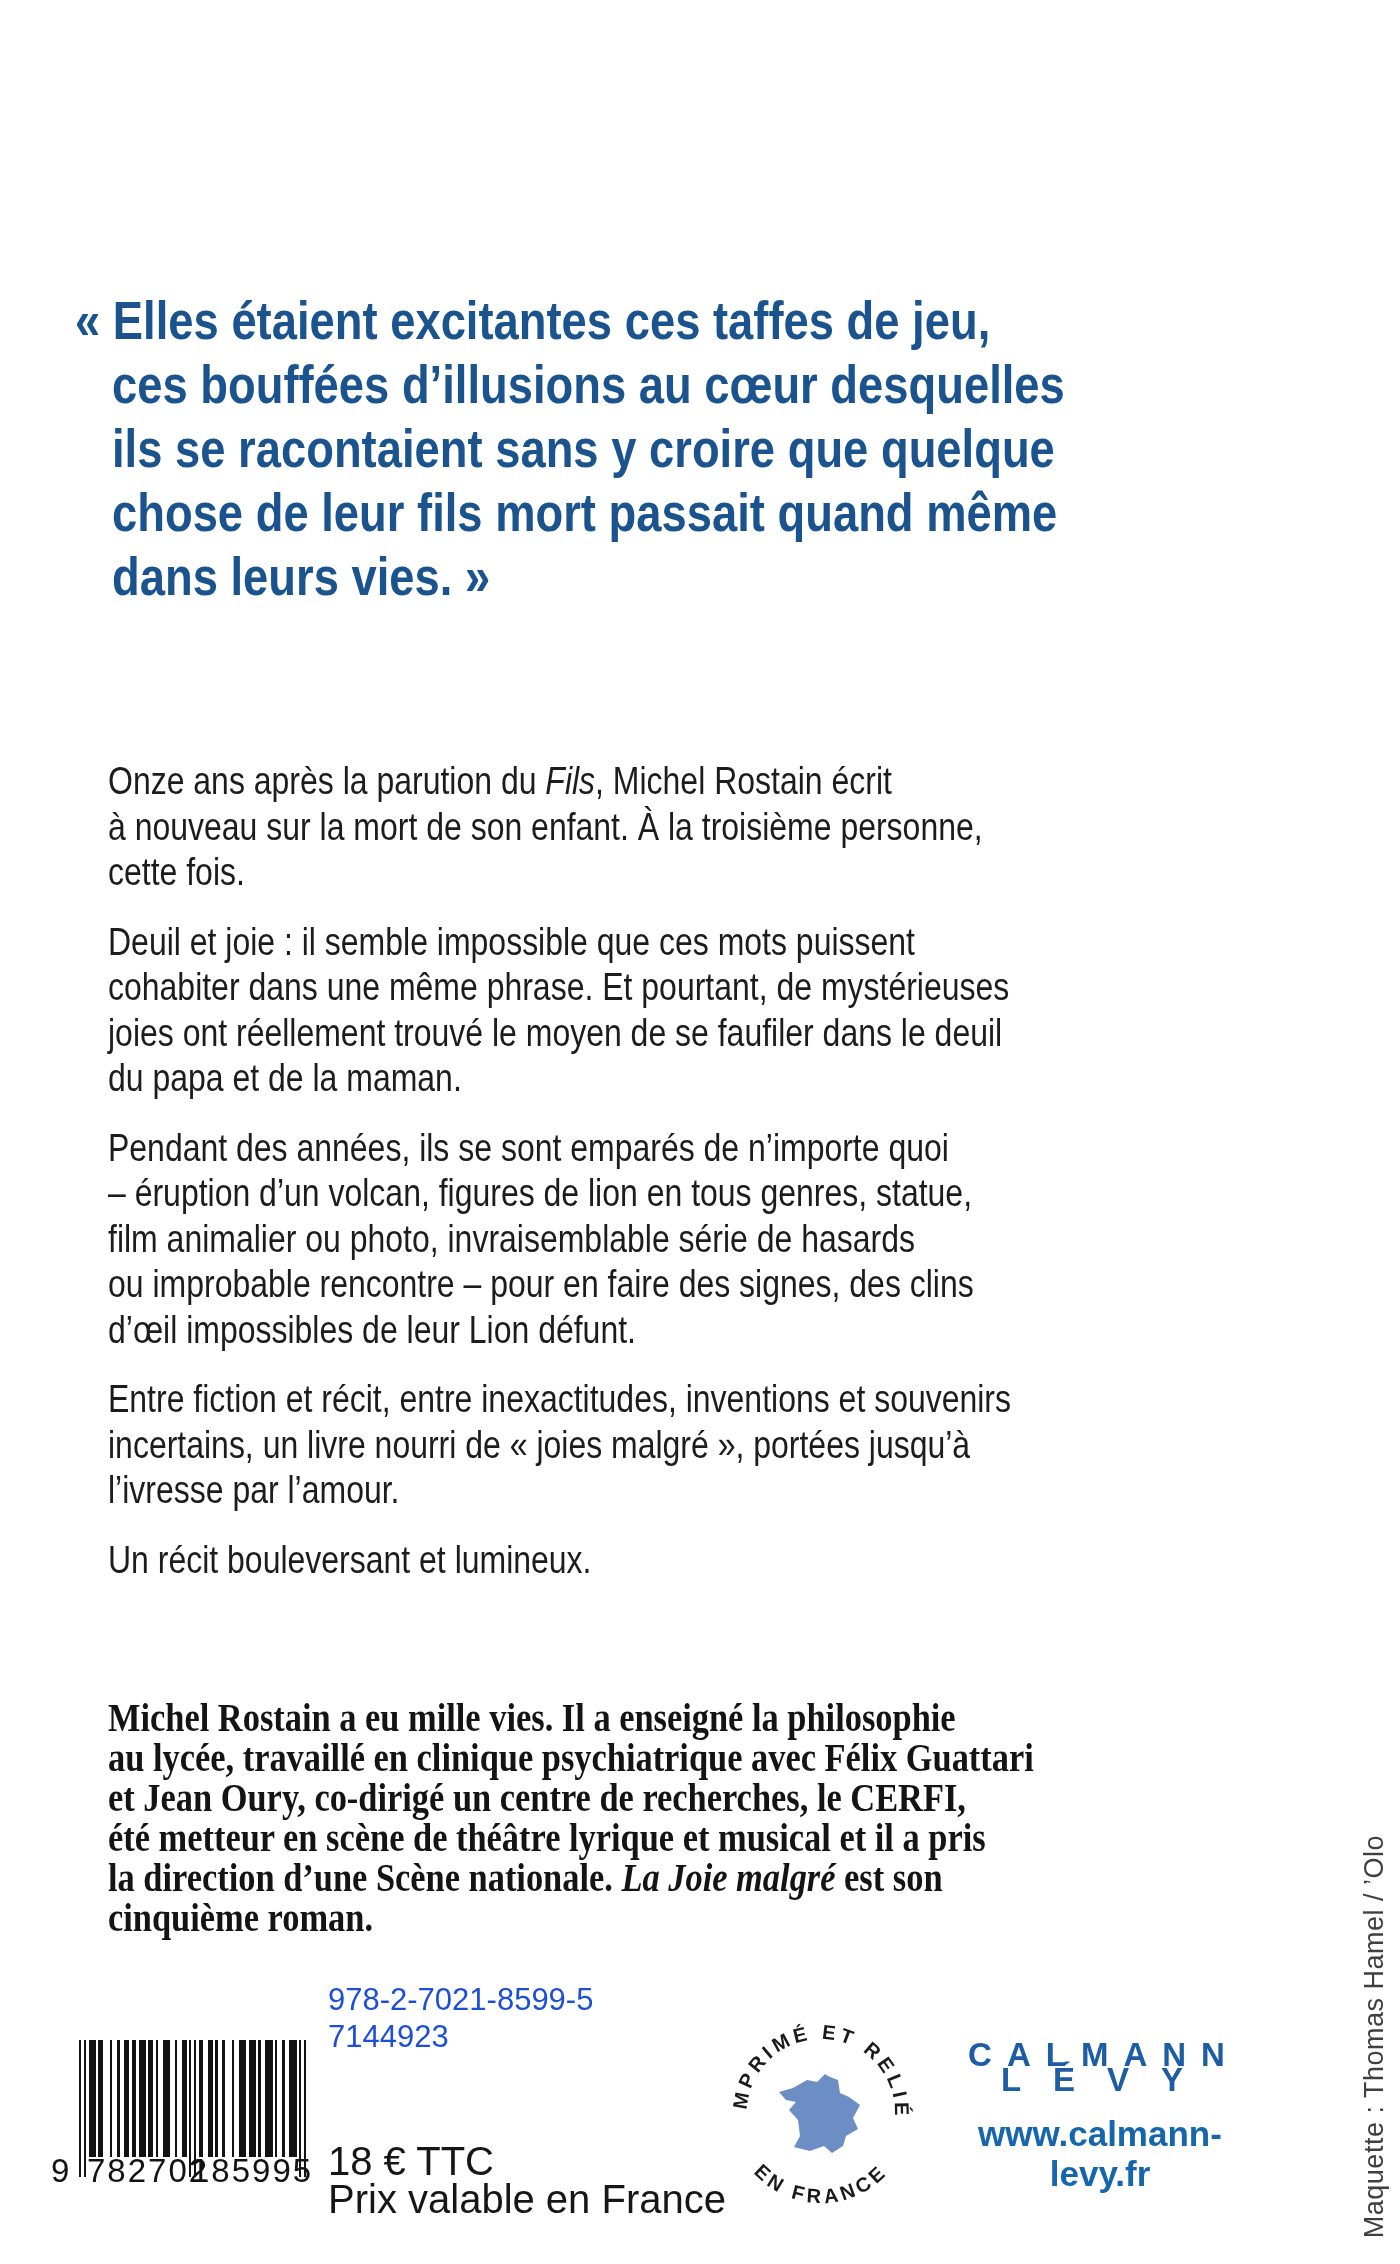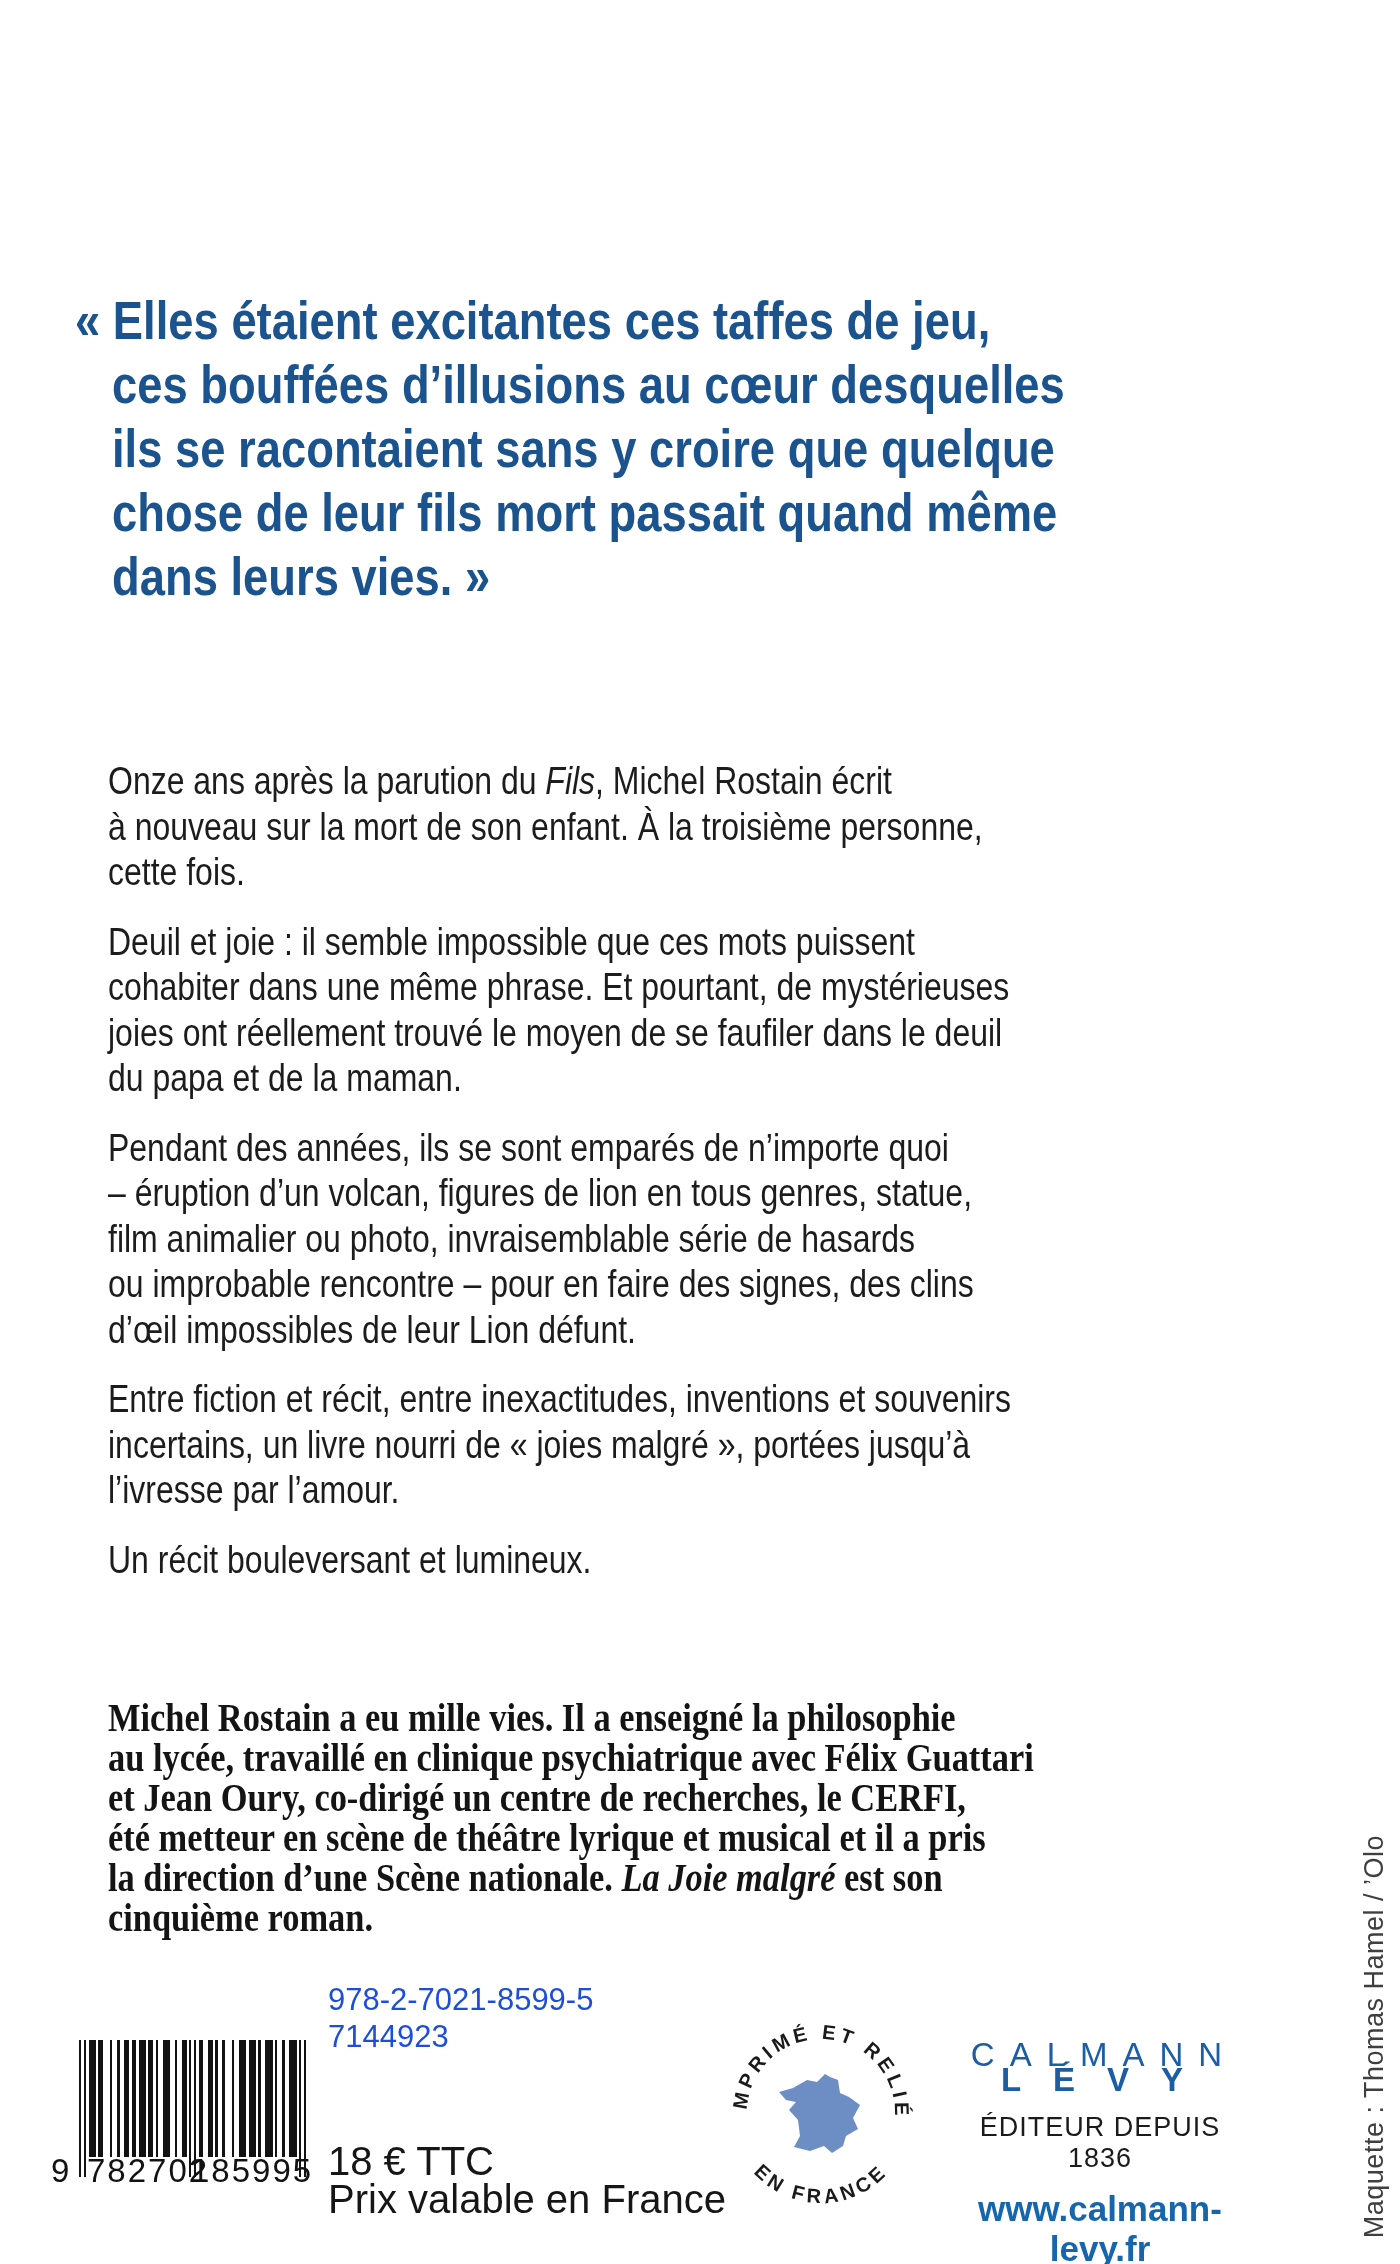--- a/index.html
+++ b/index.html
@@ -47,21 +47,21 @@
   #priceblock{position:absolute;left:328px;top:2142px;color:#161616;
               font-size:40px;line-height:38px;}
 
   
   #stamp{position:absolute;left:716px;top:2006px;width:210px;height:210px;}
   #stamp text{font-family:"Liberation Sans",sans-serif;font-weight:bold;
               font-size:20px;fill:#1a1a1a;}
 
   
   #publisher{position:absolute;left:950px;top:2036px;width:300px;text-align:center;}
-  #pub-l1{color:var(--brand_blue);font-weight:400;font-size:33px;
+  #pub-l1{color:var(--brand_blue);font-weight:700;font-size:33px;
           letter-spacing:15px;margin-left:8px;}
   #pub-l2{color:var(--brand_blue);font-weight:700;font-size:33px;
           letter-spacing:32px;margin-top:-13px;margin-left:16px;}
   #pub-tag{color:#1b1b1b;font-size:27px;letter-spacing:1px;margin-top:13px;}
   #pub-web{color:var(--link_blue);font-size:35px;font-weight:700;margin-top:15px;}
 </style>
 </head>
 <body>
 
 <div id="cover">
@@ -237,17 +237,16 @@
       <textPath href="#arcTop" startOffset="50%">IMPRIMÉ ET RELIÉ</textPath>
     </text>
     <text letter-spacing="4" text-anchor="middle">
       <textPath href="#arcBottom" startOffset="50%">EN FRANCE</textPath>
     </text>
   </svg>
 
   <div id="publisher">
     <div id="pub-l1">CALMANN</div>
     <div id="pub-l2">LÉVY</div>
-    <div id="pub-tag">ÉDITEUR DEPUIS 1836</div>
     <div id="pub-web">www.calmann-levy.fr</div>
   </div>
 
 </div>
 
 </body></html>

